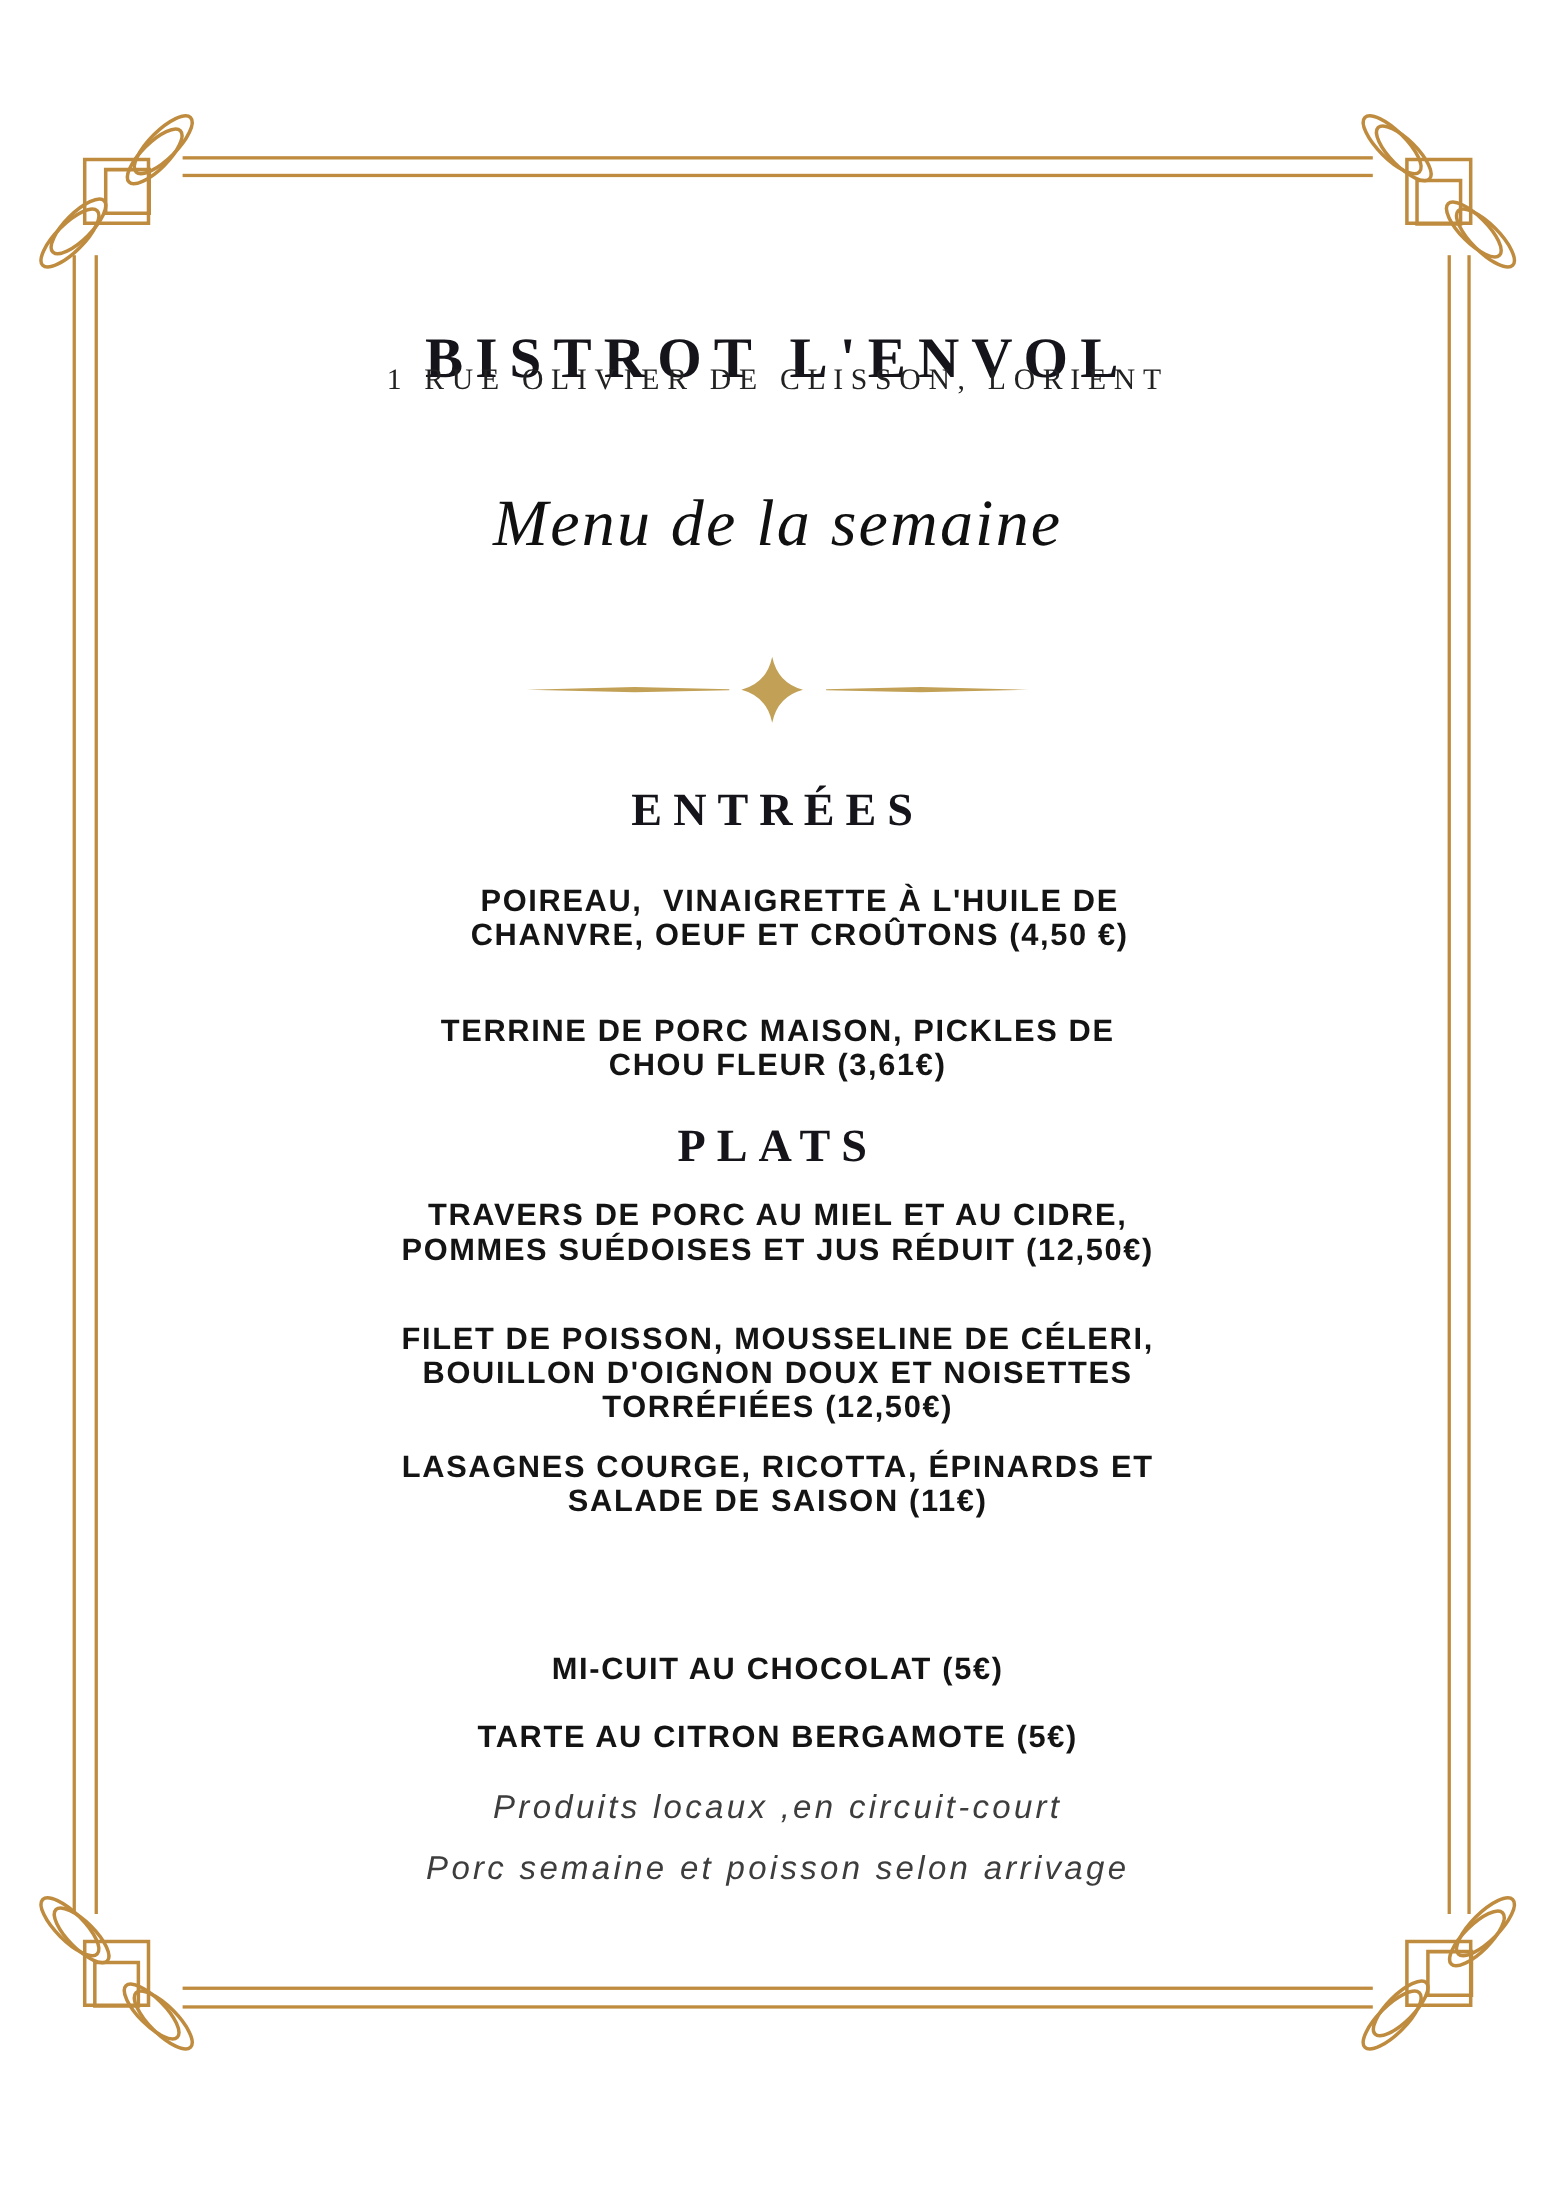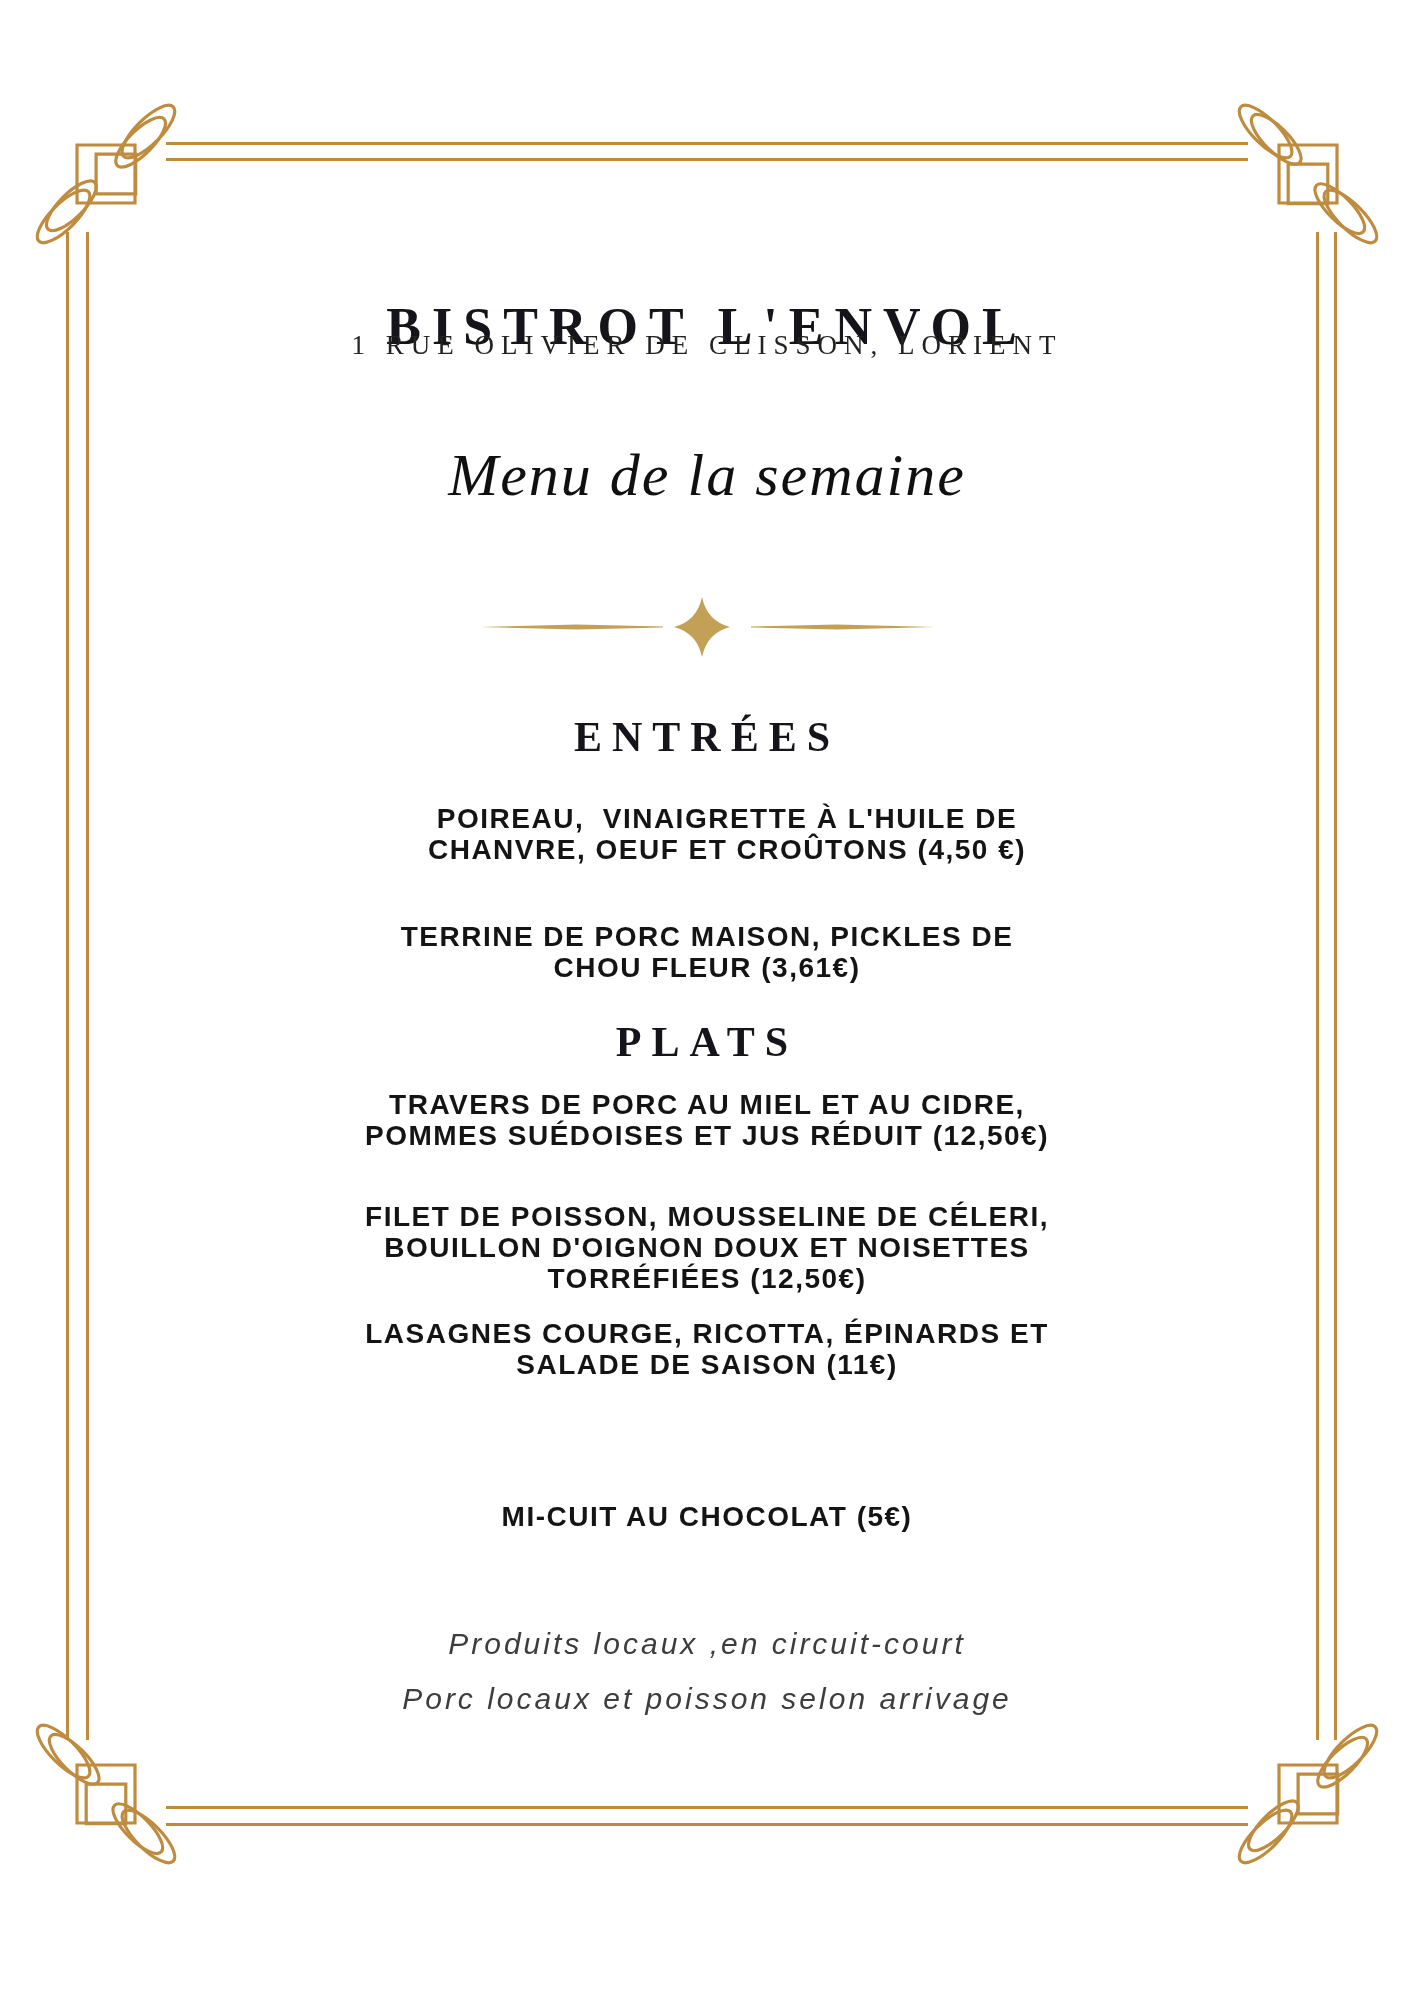--- a/index.html
+++ b/index.html
@@ -157,17 +157,18 @@
   <h2 class="blk section-title h-plats">PLATS</h2>
   <p class="blk item it-p1">TRAVERS DE PORC AU MIEL ET AU CIDRE,
 POMMES SUÉDOISES ET JUS RÉDUIT (12,50€)</p>
   <p class="blk item it-p2">FILET DE POISSON, MOUSSELINE DE CÉLERI,
 BOUILLON D'OIGNON DOUX ET NOISETTES
 TORRÉFIÉES (12,50€)</p>
   <p class="blk item it-p3">LASAGNES COURGE, RICOTTA, ÉPINARDS ET
 SALADE DE SAISON (11€)</p>
 
   <p class="blk item it-d1">MI-CUIT AU CHOCOLAT (5€)</p>
+  <p class="blk item it-d2">TARTE AU CITRON BERGAMOTE (5€)</p>
 
   <div class="blk footer-line f1">Produits locaux ,en circuit-court</div>
-  <div class="blk footer-line f2">Porc locaux et poisson selon arrivage</div>
+  <div class="blk footer-line f2">Porc semaine et poisson selon arrivage</div>
 
 </div>
 
 </body></html>

